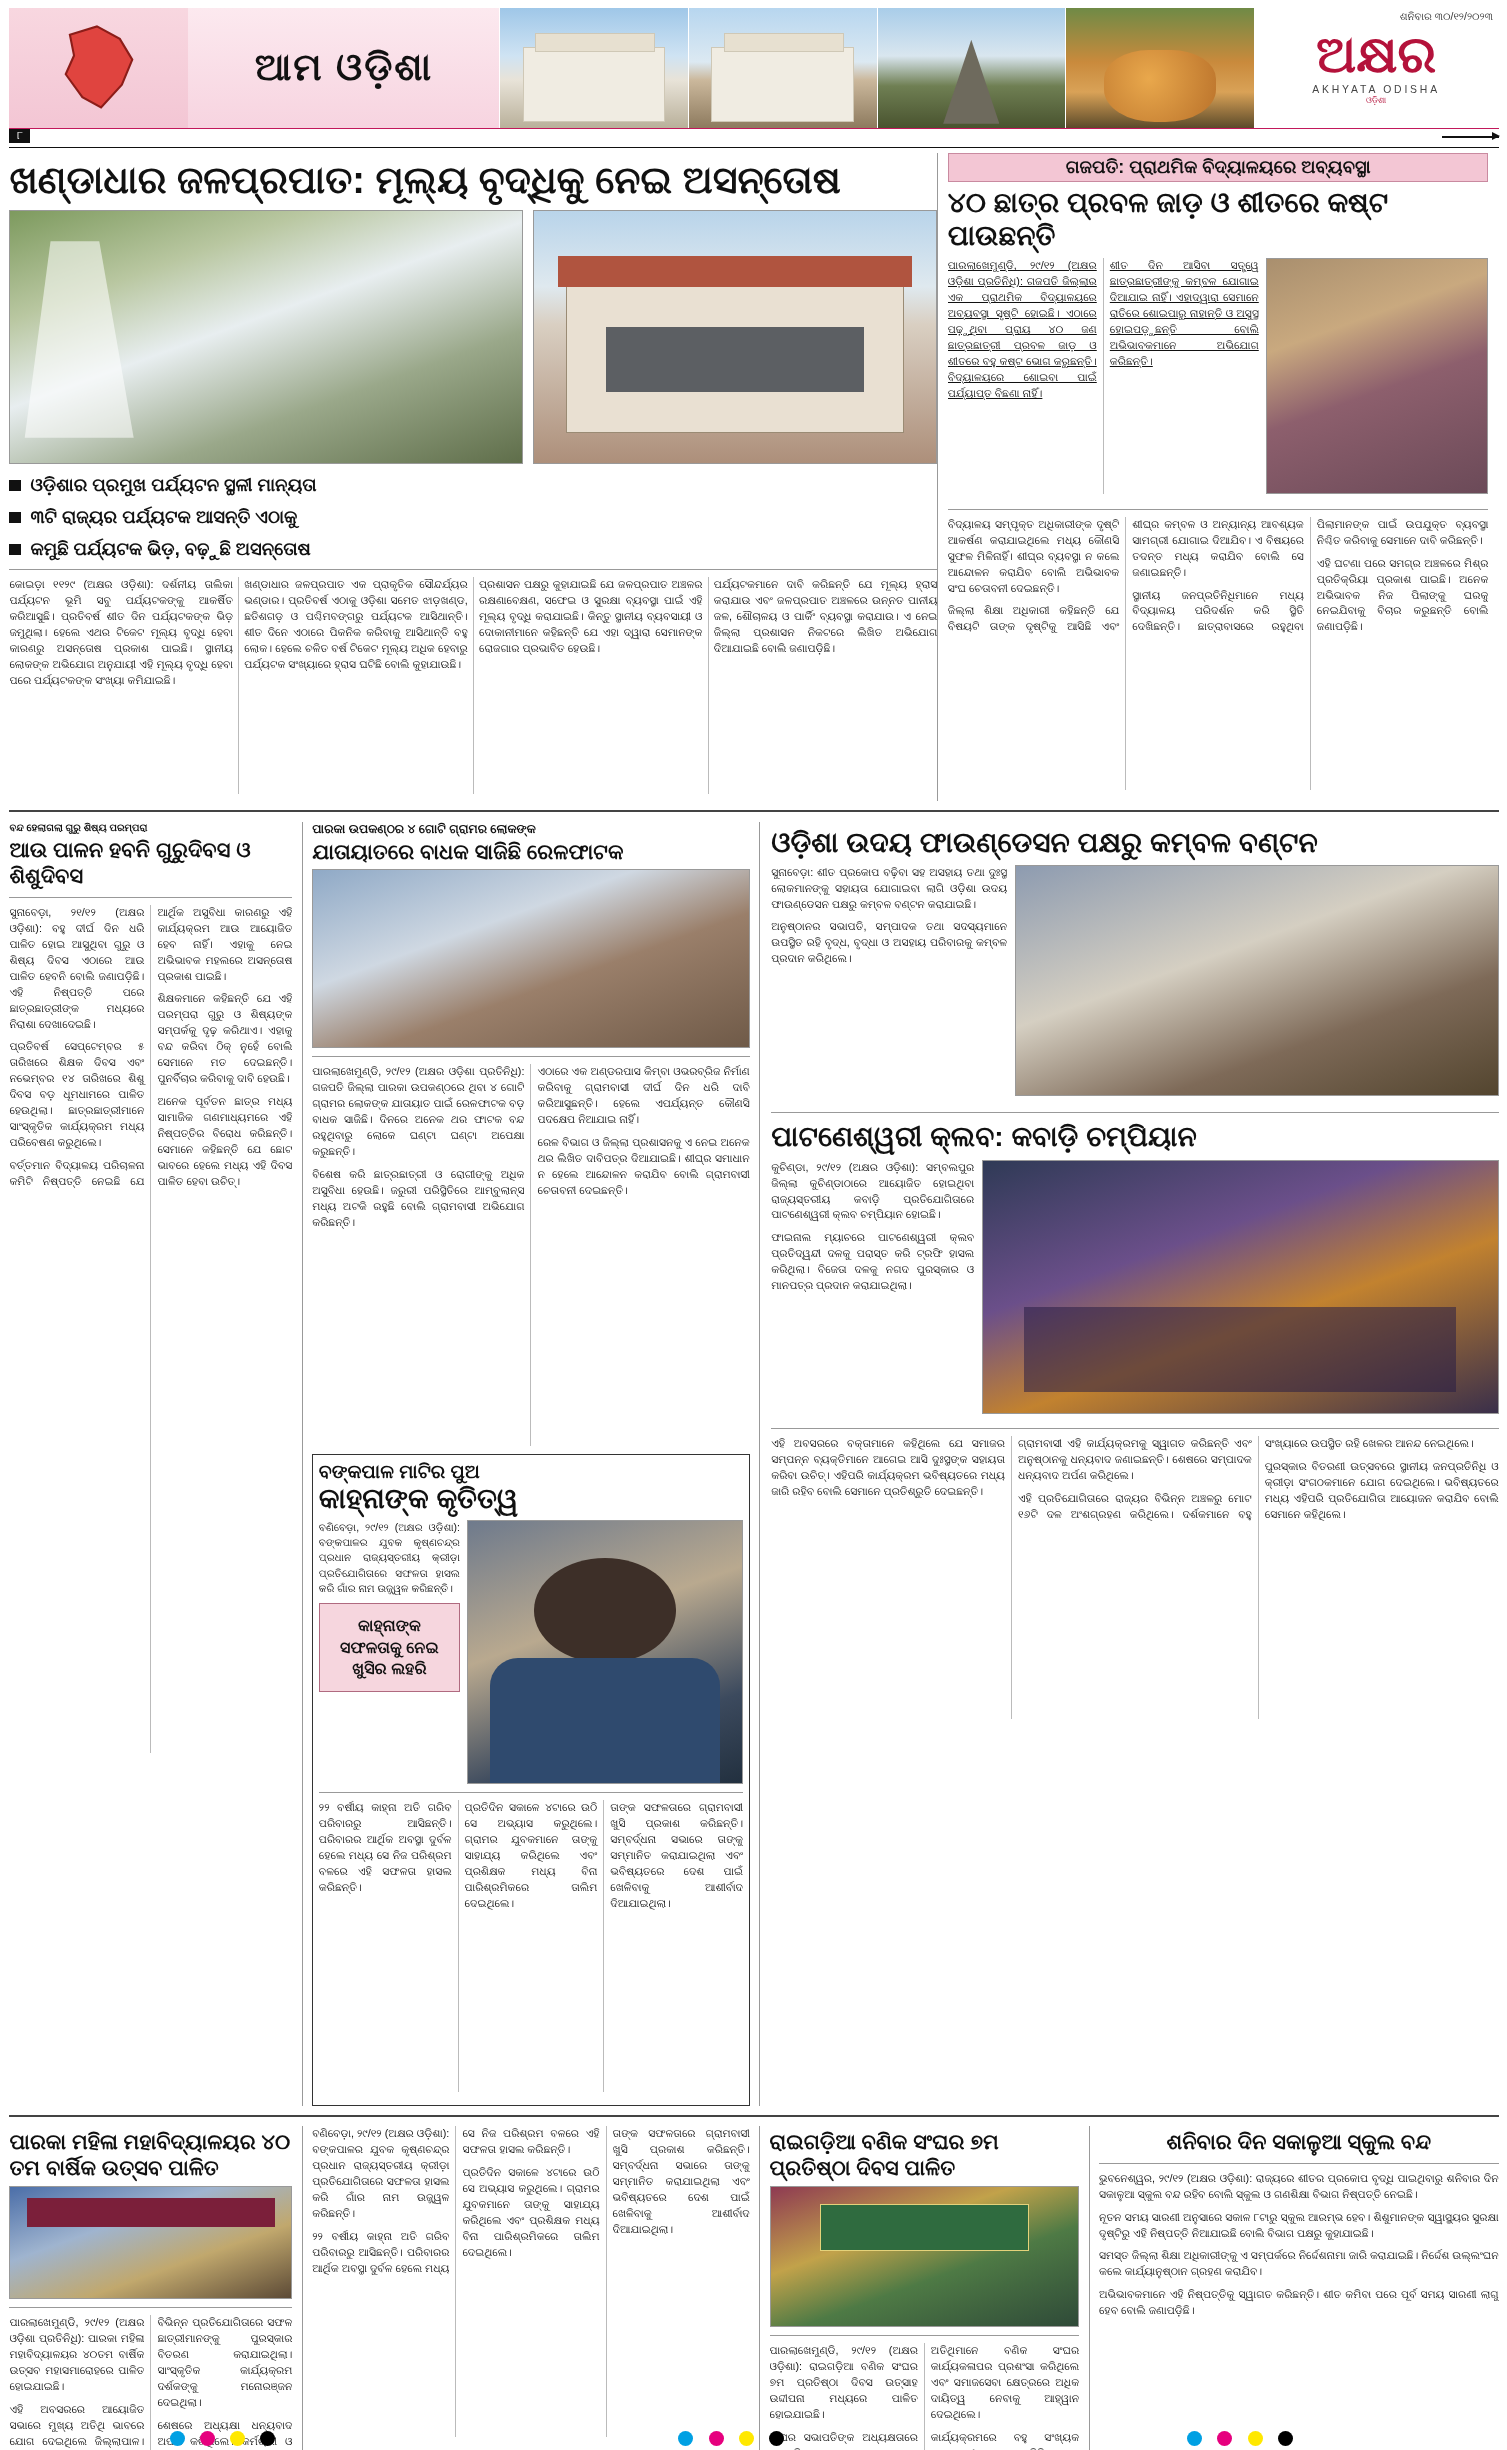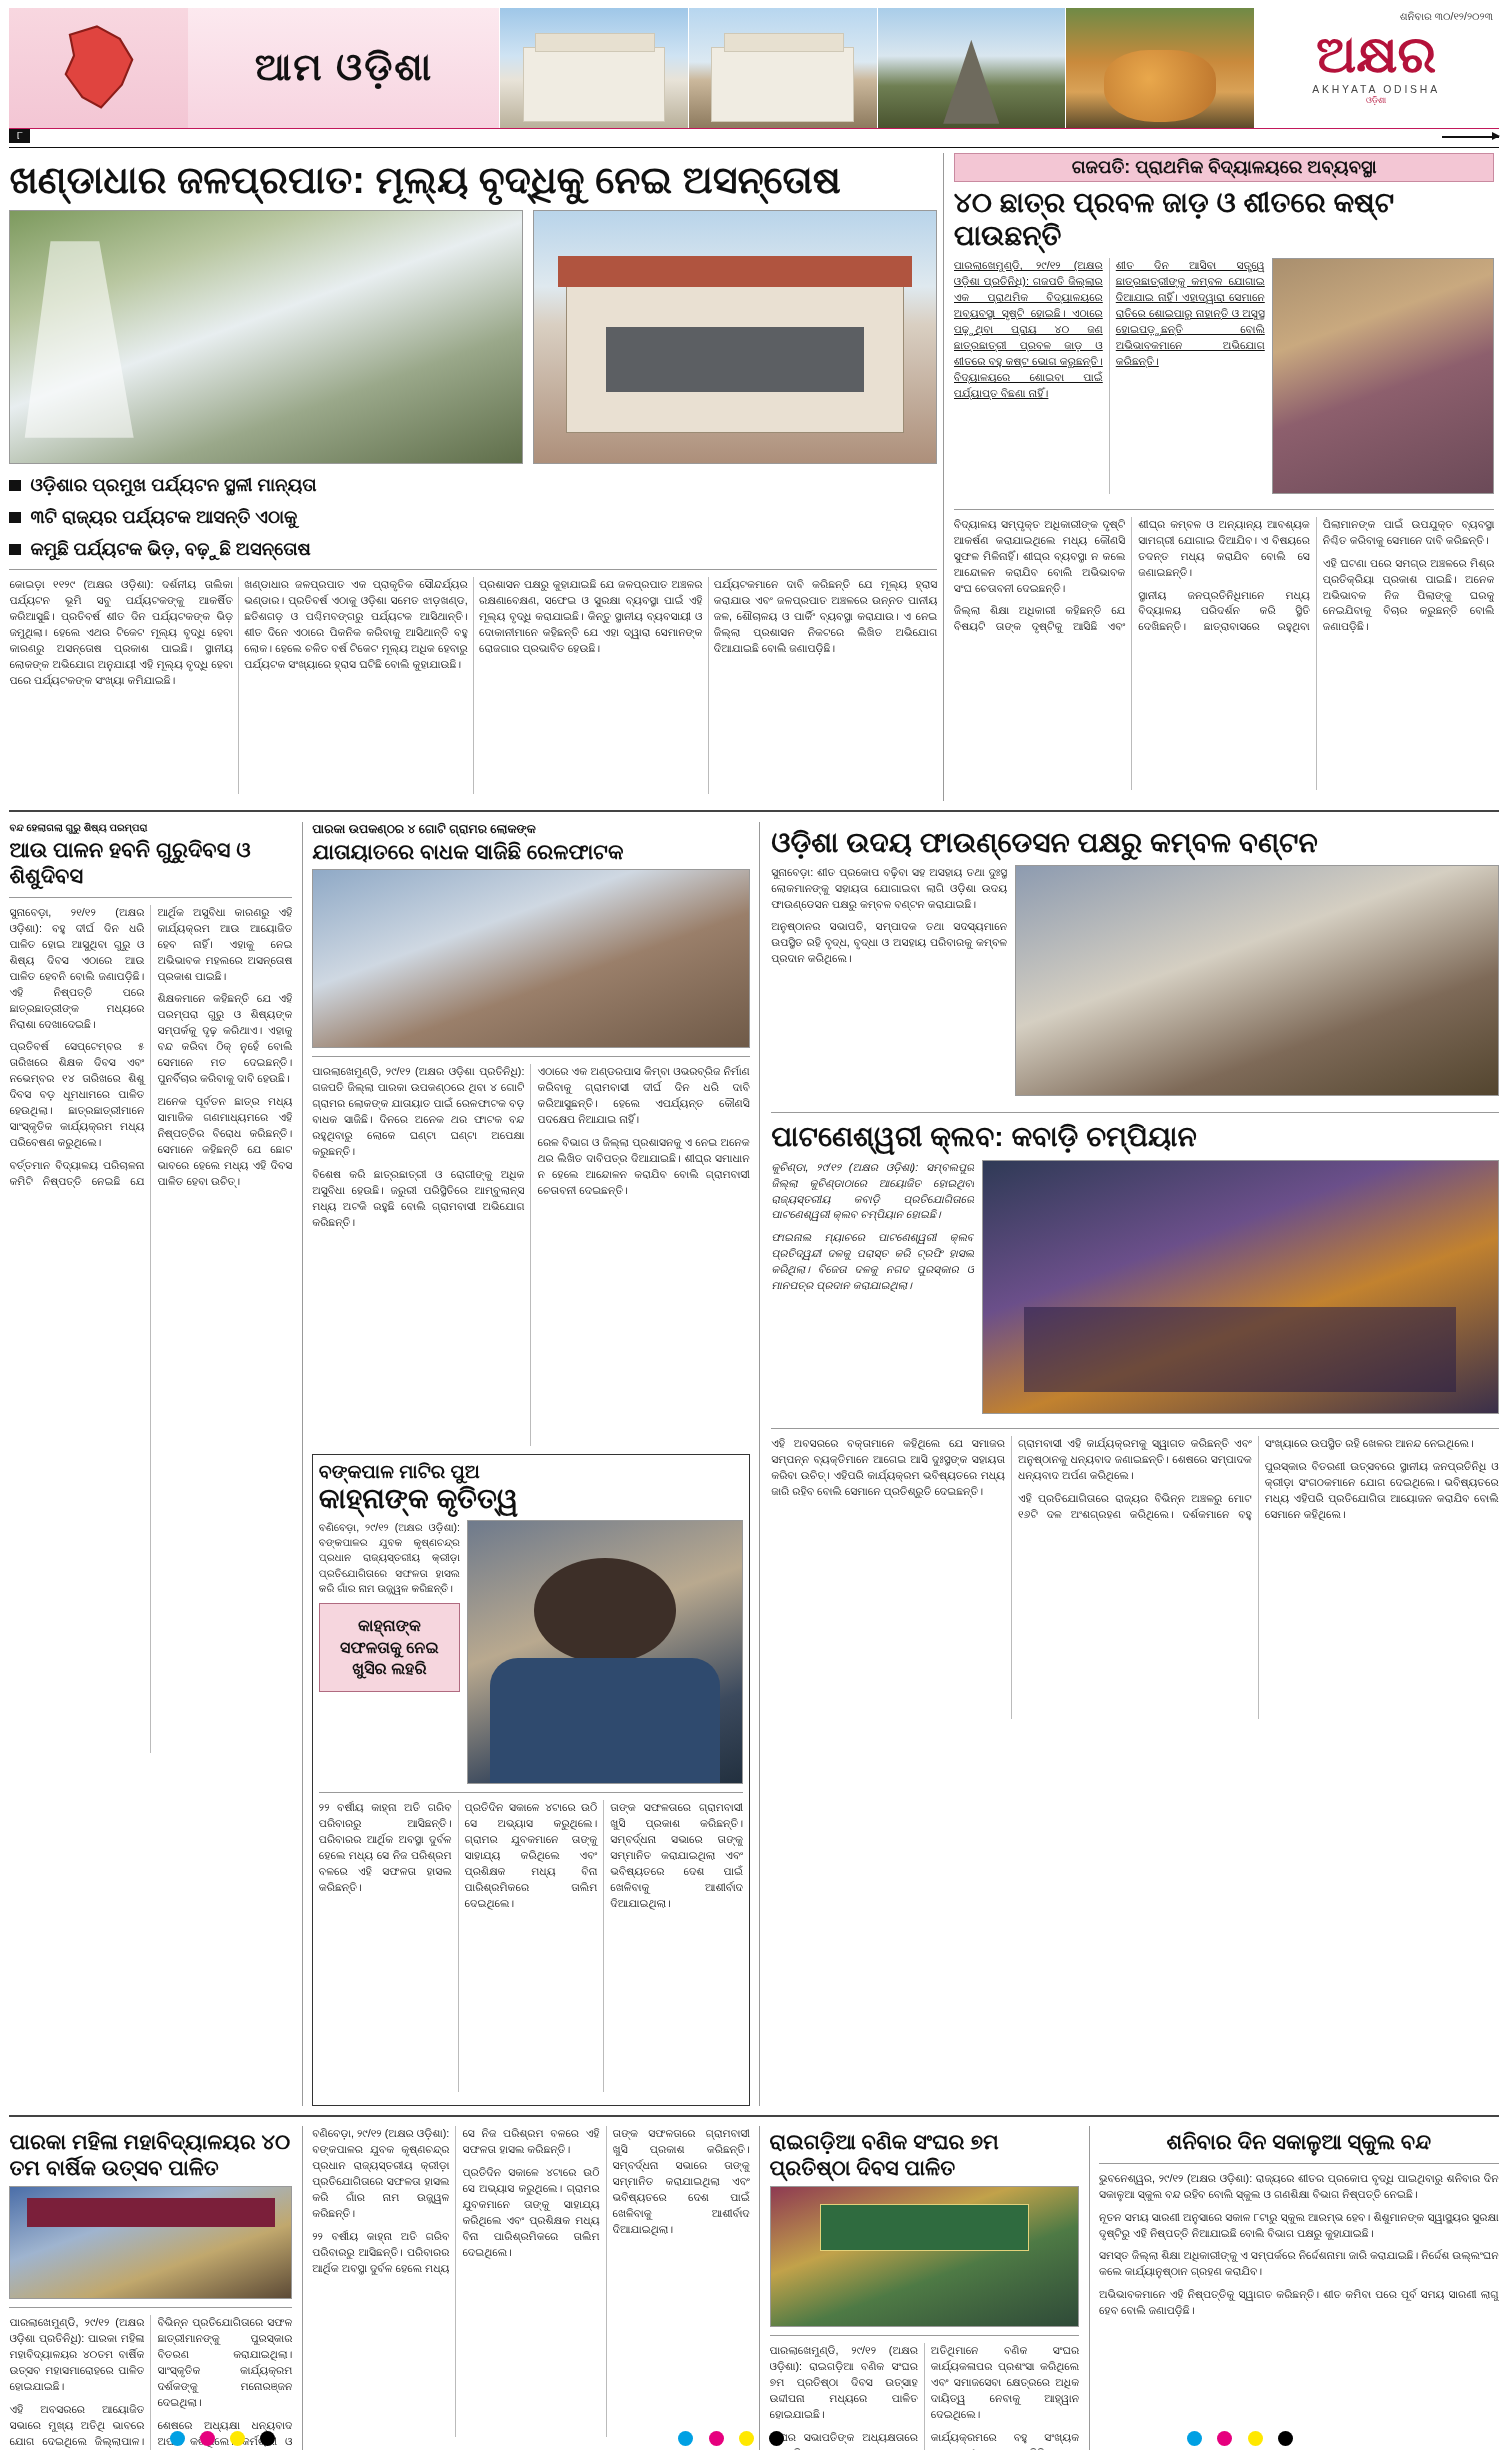--- a/index.html
+++ b/index.html
@@ -57,21 +57,21 @@
   .rulebar { position:relative; height:19px; border-bottom:1.9px solid #111; margin-bottom:5.7px;}
   .rulebar .tag {
     position:absolute; left:0; top:0; background:#111; color:#fff;
     font-size:11.3px; padding:0.9px 7.5px;
   }
   .rulebar .arrow { position:absolute; right:0; top:7.5px; width:57px; height:1.9px; background:#111; }
   .rulebar .arrow:after { content:""; position:absolute; right:-0.9px; top:-3.8px;
      border-left:8.5px solid #111; border-top:4.7px solid transparent; border-bottom:4.7px solid transparent; }
 
   
-  .zoneA { display:flex; gap:6px; }
+  .zoneA { display:flex; gap:0; }
   .colL { width:928px; }
   .colR { width:551px; border-left:0.9px solid #999; padding-left:9.4px; }
 
   h1.head {
     font-size:38px; font-weight:bold; margin:5.7px 0 7.5px; line-height:1.15;
   }
   h2.head2 {
     font-size:28px; font-weight:bold; margin:3.8px 0 5.7px; line-height:1.2;
   }
   h3.head3 { font-size:21px; font-weight:bold; margin:2.8px 0 4.7px; line-height:1.25; }
@@ -277,21 +277,21 @@
           <div class="body" style="height:231px;overflow:hidden;">
             <p>ସୁନାବେଡ଼ା: ଶୀତ ପ୍ରକୋପ ବଢ଼ିବା ସହ ଅସହାୟ ତଥା ଦୁଃସ୍ଥ ଲୋକମାନଙ୍କୁ ସହାୟତା ଯୋଗାଇବା ଲାଗି ଓଡ଼ିଶା ଉଦୟ ଫାଉଣ୍ଡେସନ ପକ୍ଷରୁ କମ୍ବଳ ବଣ୍ଟନ କରାଯାଇଛି।</p>
             <p>ଅନୁଷ୍ଠାନର ସଭାପତି, ସମ୍ପାଦକ ତଥା ସଦସ୍ୟମାନେ ଉପସ୍ଥିତ ରହି ବୃଦ୍ଧ, ବୃଦ୍ଧା ଓ ଅସହାୟ ପରିବାରକୁ କମ୍ବଳ ପ୍ରଦାନ କରିଥିଲେ।</p>
           </div>
         </div>
         <div class="photo pw-meet" style="flex:1;height:231px;"></div>
       </div>
 
       <h2 class="head2" style="margin-top:9.4px;border-top:0.9px solid #999;padding-top:7.5px;">ପାଟଣେଶ୍ୱରୀ କ୍ଲବ: କବାଡ଼ି ଚମ୍ପିୟାନ</h2>
 
-      <div style="display:flex;gap:7.5px;font-style:italic;">
+      <div style="display:flex;gap:7.5px;">
         <div style="width:203px;">
           <div class="body" style="height:254px;overflow:hidden;">
             <p>କୁଚିଣ୍ଡା, ୨୯/୧୨ (ଅକ୍ଷର ଓଡ଼ିଶା): ସମ୍ବଲପୁର ଜିଲ୍ଲା କୁଚିଣ୍ଡାଠାରେ ଆୟୋଜିତ ହୋଇଥିବା ରାଜ୍ୟସ୍ତରୀୟ କବାଡ଼ି ପ୍ରତିଯୋଗିତାରେ ପାଟଣେଶ୍ୱରୀ କ୍ଲବ ଚମ୍ପିୟାନ ହୋଇଛି।</p>
             <p>ଫାଇନାଲ ମ୍ୟାଚରେ ପାଟଣେଶ୍ୱରୀ କ୍ଲବ ପ୍ରତିଦ୍ୱନ୍ଦୀ ଦଳକୁ ପରାସ୍ତ କରି ଟ୍ରଫି ହାସଲ କରିଥିଲା। ବିଜେତା ଦଳକୁ ନଗଦ ପୁରସ୍କାର ଓ ମାନପତ୍ର ପ୍ରଦାନ କରାଯାଇଥିଲା।</p>
           </div>
         </div>
         <div class="photo pw-team" style="flex:1;height:254px;">
           <div style="position:absolute;left:8%;top:58%;width:84%;height:34%;background:rgba(40,30,70,.55);"></div>
         </div>
       </div>

